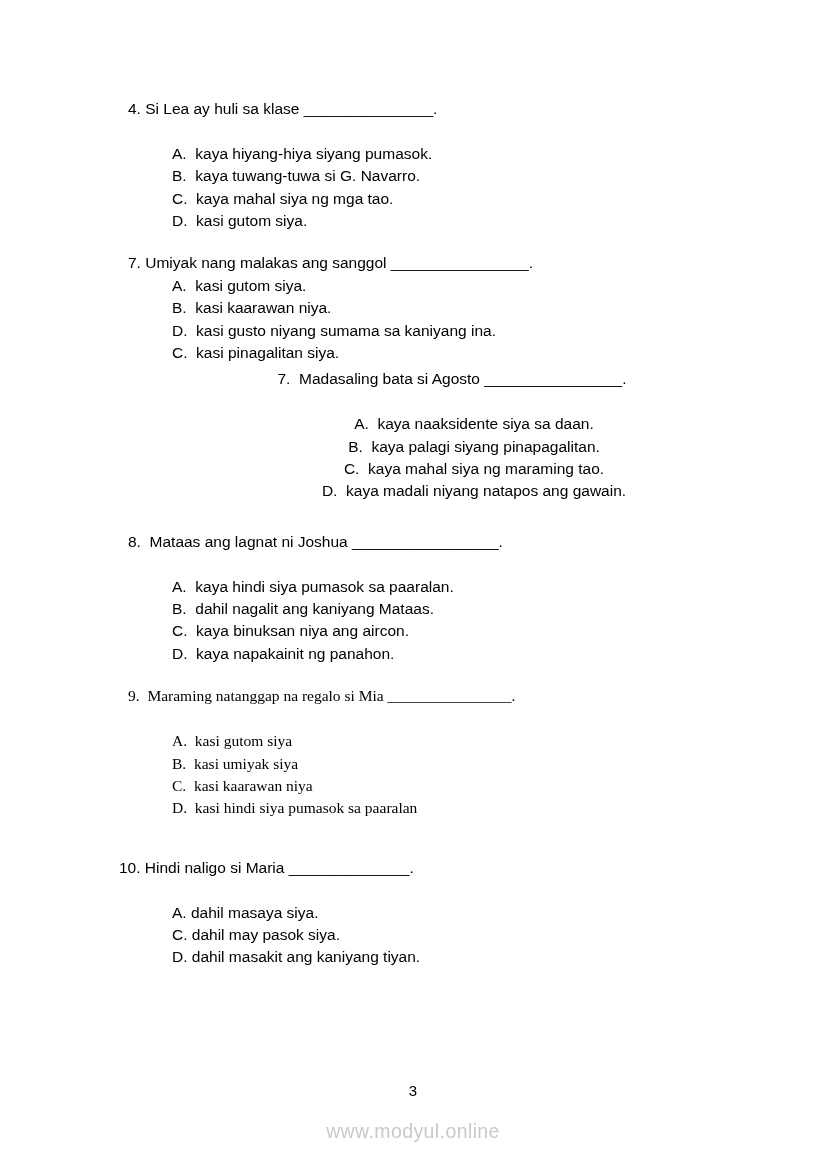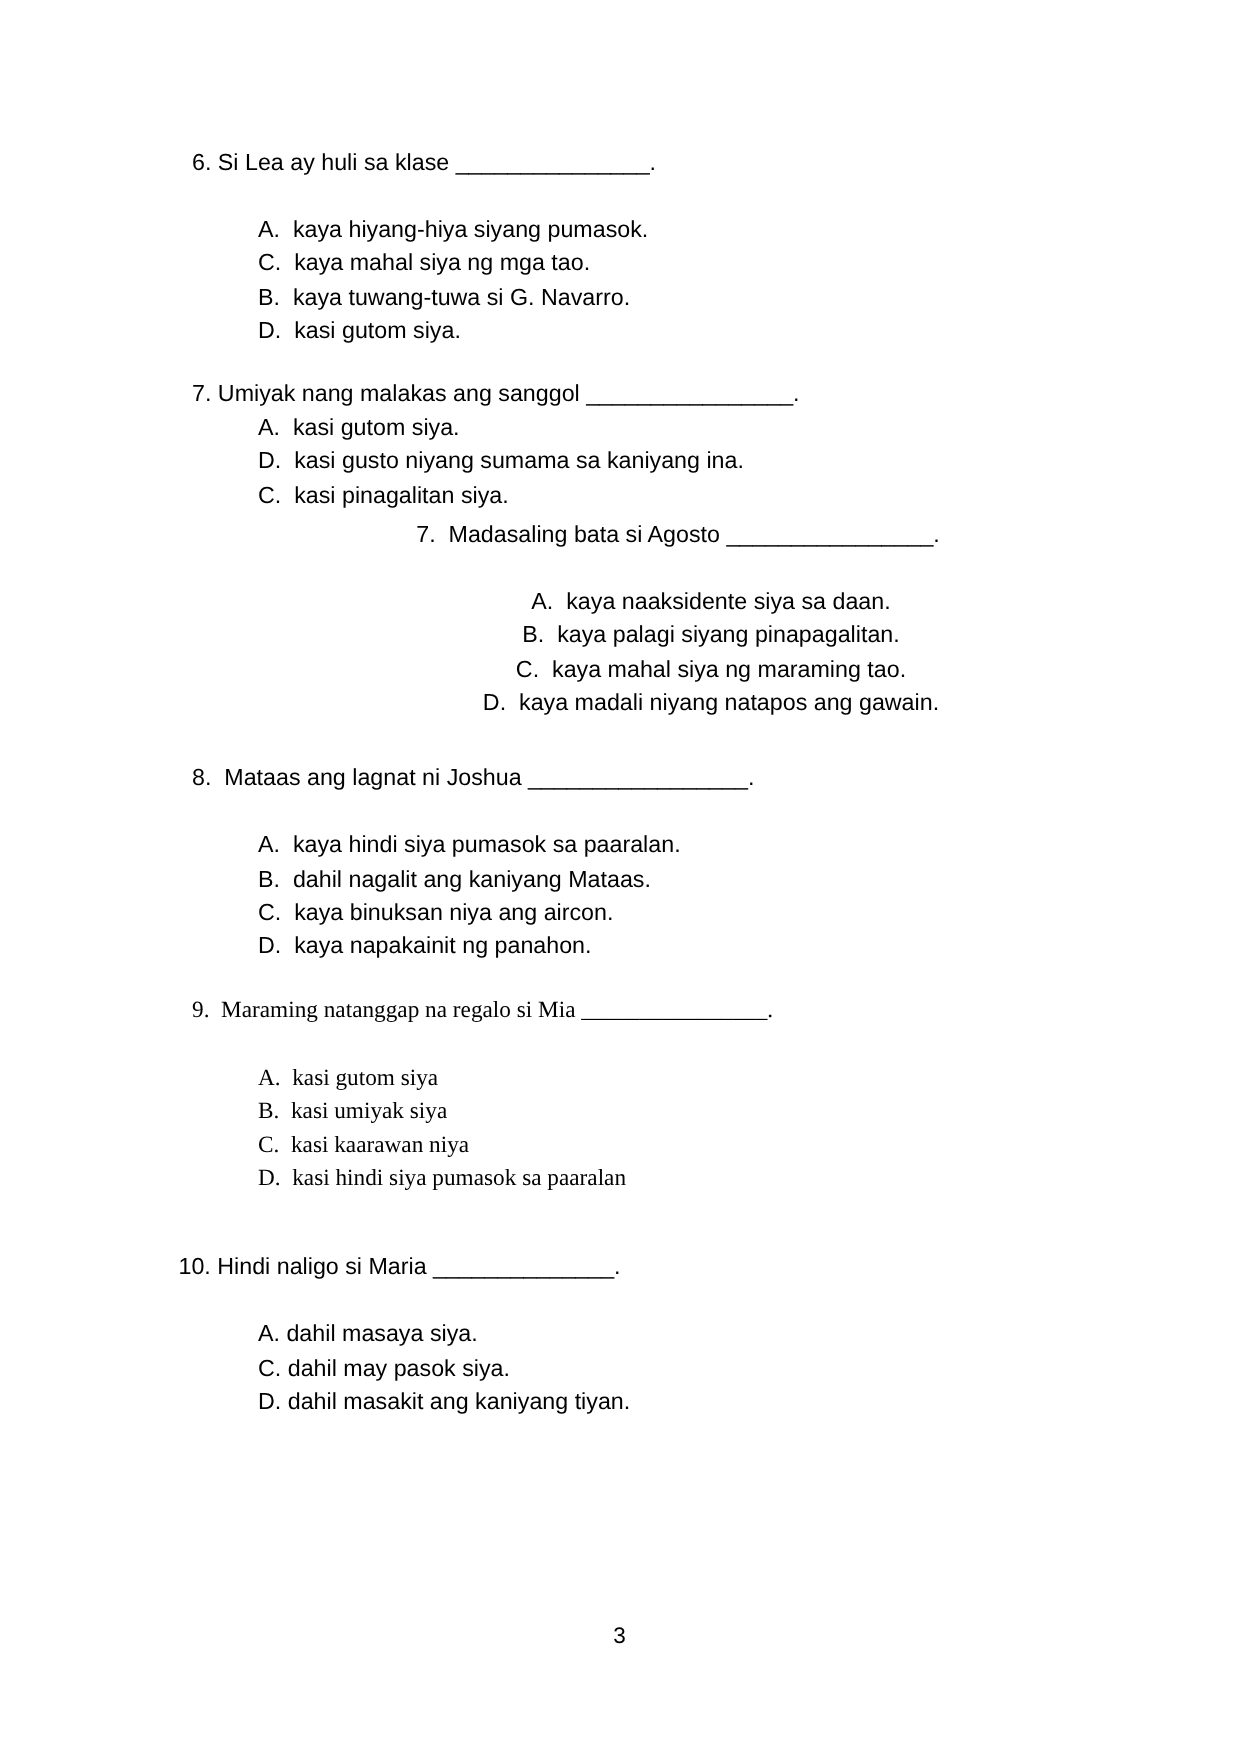--- a/index.html
+++ b/index.html
@@ -65,33 +65,34 @@
     letter-spacing: 0.4px;
   }
 </style>
 </head>
 <body>
 
 <div class="page">
   <div class="content">
 
     <div class="q q--mb20">
-      <div class="q-header">6. Si Lea ay huli sa klase _______________.</div>
+      <div class="q-header">4. Si Lea ay huli sa klase _______________.</div>
       <div class="opts opts--spaced">
         <div class="opt">A.  kaya hiyang-hiya siyang pumasok.</div>
+        <div class="opt">B.  kaya tuwang-tuwa si G. Navarro.</div>
         <div class="opt">C.  kaya mahal siya ng mga tao.</div>
-        <div class="opt">B.  kaya tuwang-tuwa si G. Navarro.</div>
         <div class="opt">D.  kasi gutom siya.</div>
       </div>
     </div>
 
     <div class="q q--mb21">
       <div class="q-header">7. Umiyak nang malakas ang sanggol ________________.</div>
       <div class="opts">
         <div class="opt">A.  kasi gutom siya.</div>
+        <div class="opt">B.  kasi kaarawan niya.</div>
         <div class="opt">D.  kasi gusto niyang sumama sa kaniyang ina.</div>
         <div class="opt">C.  kasi pinagalitan siya.</div>
       </div>
     </div>
 
     <div class="q q--mb18">
       <div class="q-header">7.  Madasaling bata si Agosto ________________.</div>
       <div class="opts opts--spaced">
         <div class="opt">A.  kaya naaksidente siya sa daan.</div>
         <div class="opt">B.  kaya palagi siyang pinapagalitan.</div>
@@ -125,13 +126,14 @@
       <div class="opts opts--spaced">
         <div class="opt">A. dahil masaya siya.</div>
         <div class="opt">C. dahil may pasok siya.</div>
         <div class="opt">D. dahil masakit ang kaniyang tiyan.</div>
       </div>
     </div>
 
   </div>
 
   <div class="page-number">3</div>
+  <div class="watermark">www.modyul.online</div>
 </div>
 
 </body></html>

